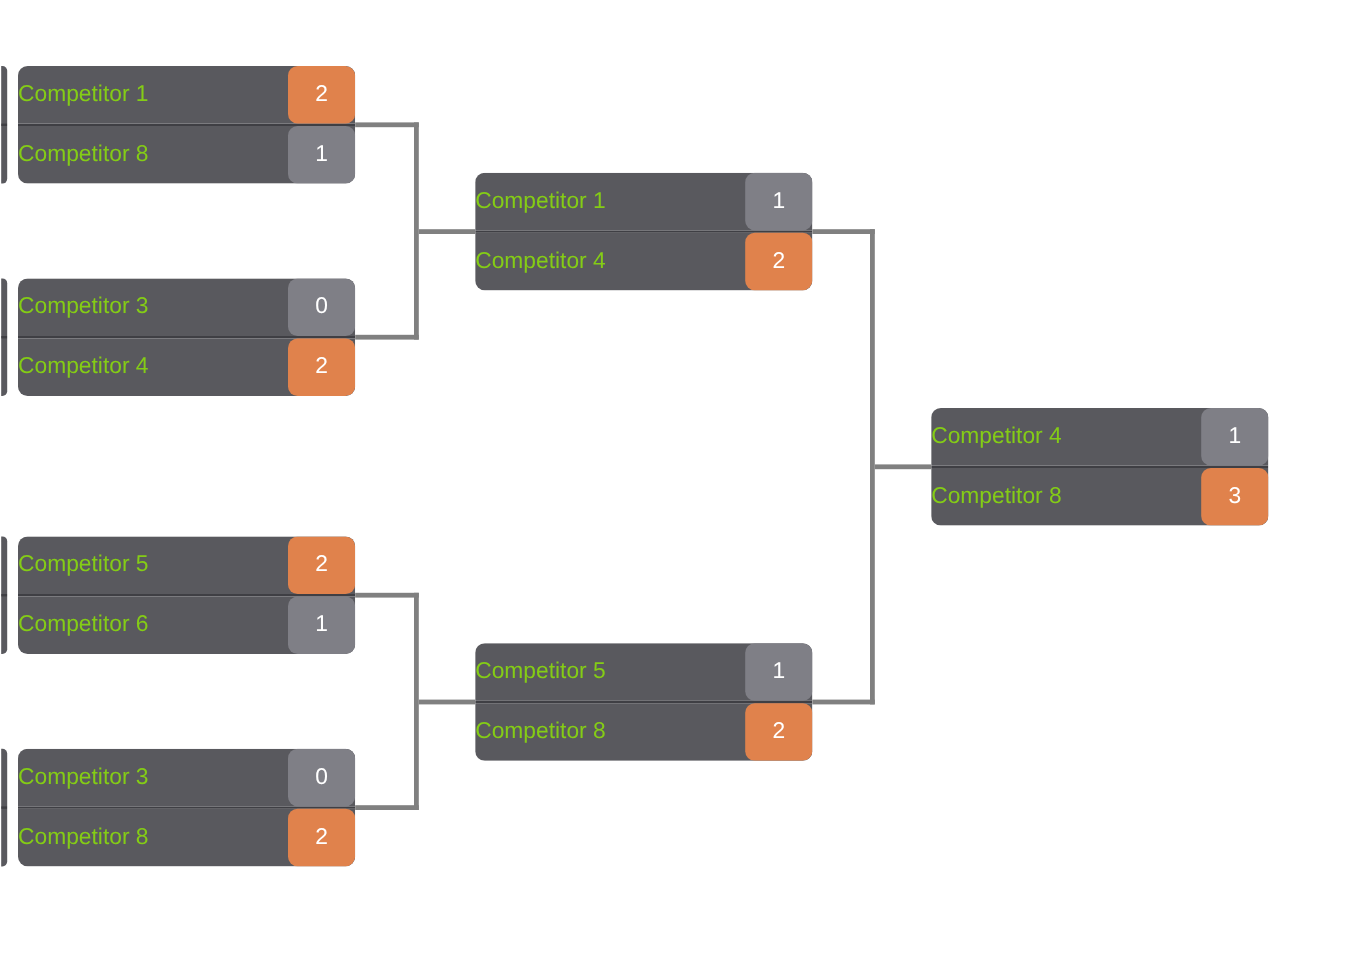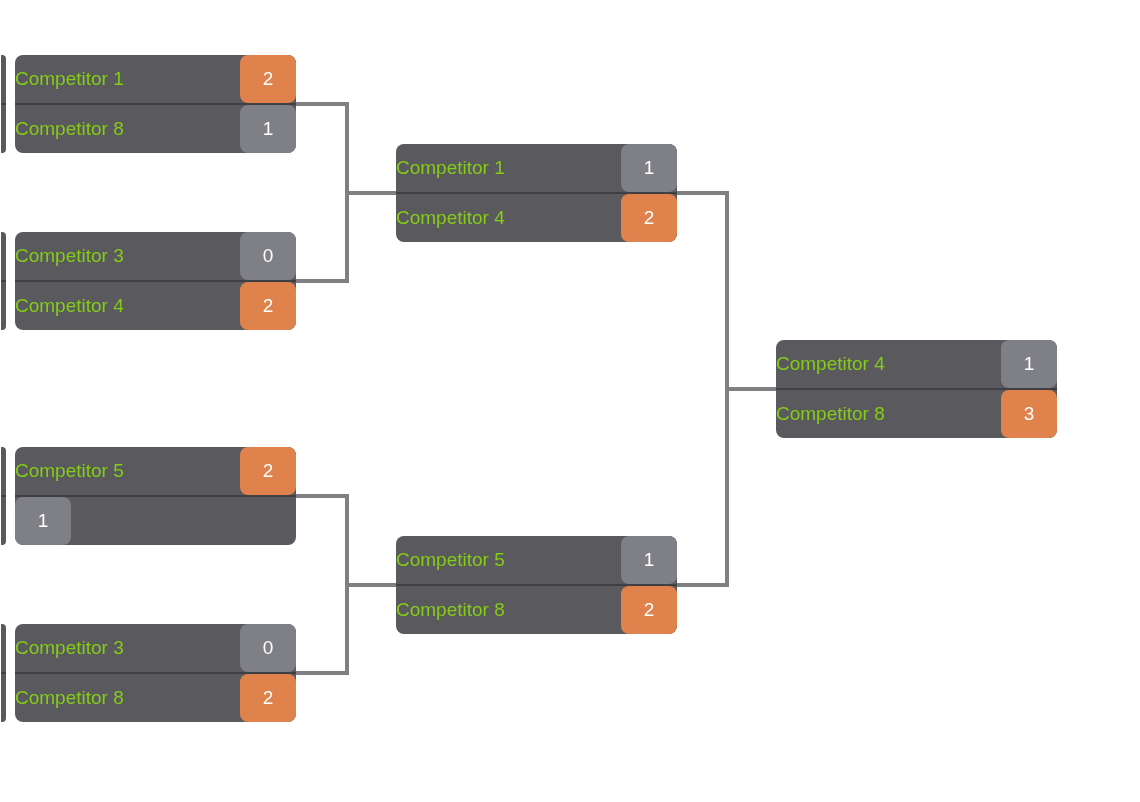--- a/index.html
+++ b/index.html
@@ -91,20 +91,21 @@
     </div>
   </div>
 
   <div class="match" style="left:15px;top:447px">
     <div class="row">
       <span class="cname">Competitor 5</span>
       <span class="badge" data-winner="true">2</span>
     </div>
     <div class="divider"></div>
     <div class="row">
+      <span class="cname">Competitor 6</span>
       <span class="badge" data-winner="false">1</span>
     </div>
   </div>
 
   <div class="match" style="left:15px;top:624px">
     <div class="row">
       <span class="cname">Competitor 3</span>
       <span class="badge" data-winner="false">0</span>
     </div>
     <div class="divider"></div>

